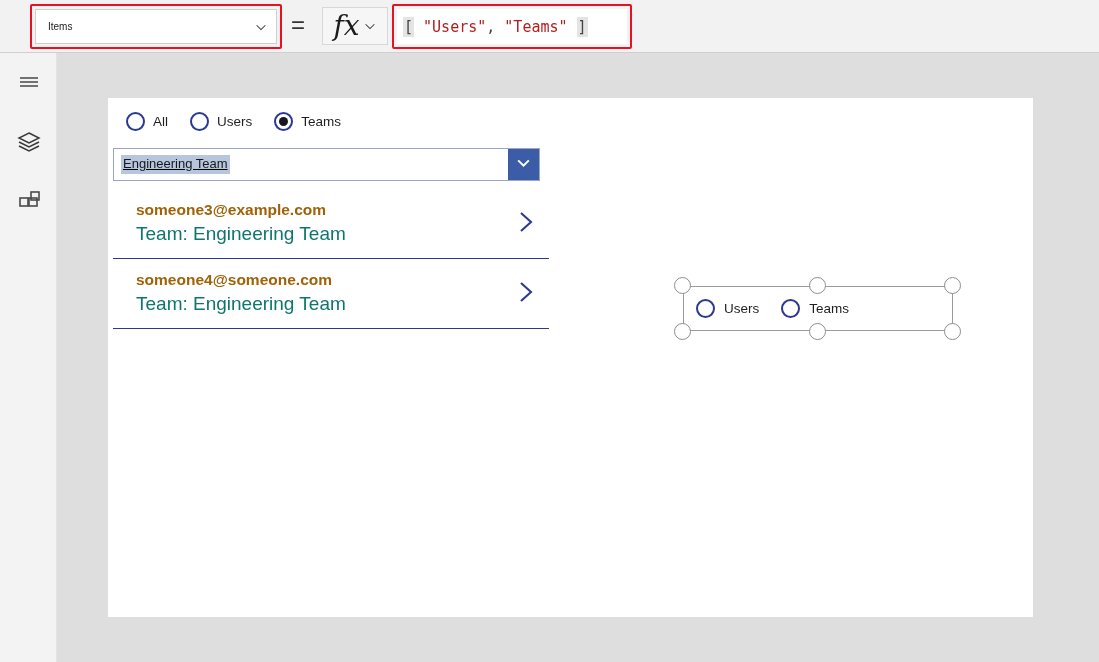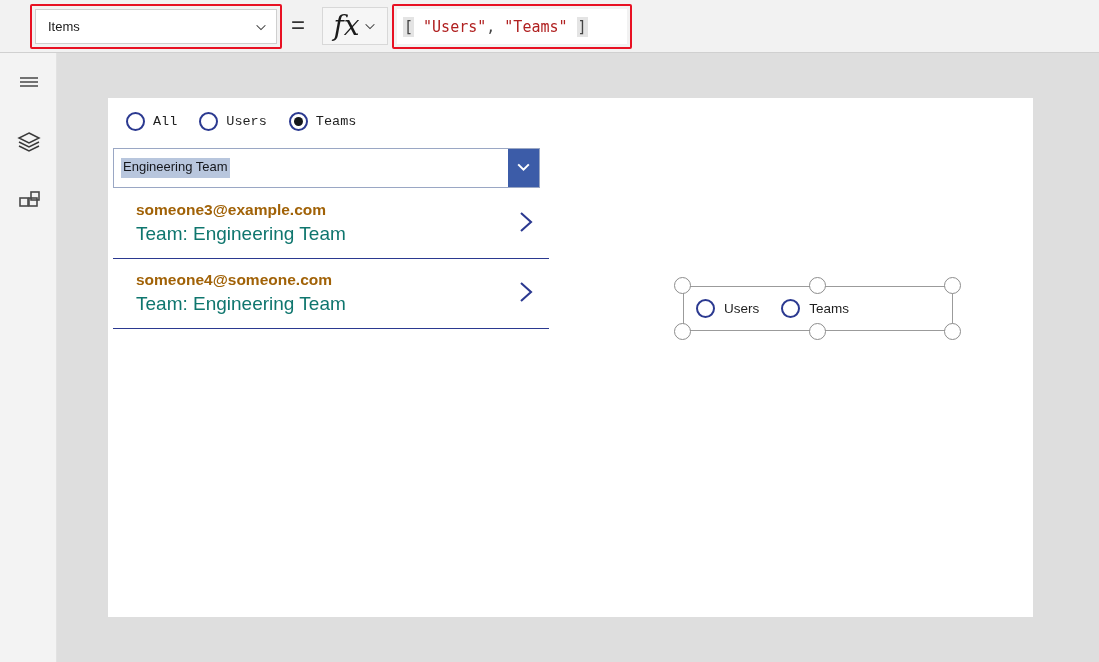--- a/index.html
+++ b/index.html
@@ -40,21 +40,21 @@
     width: 242px; height: 35px;
     background: #ffffff;
     border: 1px solid #cfcfcf;
     box-sizing: border-box;
     display: flex;
     align-items: center;
     padding: 0 8px 0 12px;
     cursor: pointer;
   }
   .prop-dropdown-label {
-    font-size: 13px;
+    font-size: 10px;
     color: #1b1b1b;
     flex: 1;
     line-height: 1;
   }
   .chev-sm {
     width: 14px; height: 14px;
     display: block;
   }
 
   .equals-sign {
@@ -155,21 +155,20 @@
     background: #ffffff;
   }
 
   
   #radio-group-filter {
     position: absolute;
     left: 18px; top: 14px;
     display: flex;
     align-items: center;
     gap: 0;
-    font-family: Liberation Mono, monospace;
   }
   .radio-item {
     display: flex;
     align-items: center;
     cursor: pointer;
     margin-right: 22px;
   }
   .radio-circle {
     width: 19px; height: 19px;
     border: 2px solid #2b3990;
@@ -191,27 +190,28 @@
     font-size: 13.5px;
     color: #1f1f1f;
     margin-left: 8px;
     line-height: 1;
   }
 
   
   #team-dropdown {
     position: absolute;
     left: 5px; top: 50px;
-    width: 427px; height: 40px;
+    width: 427px; height: 33px;
     border: 1px solid #9aa7c4;
     background: #ffffff;
     box-sizing: border-box;
     display: flex;
     align-items: stretch;
     cursor: pointer;
+    text-decoration: underline;
   }
   .dd-value-area {
     flex: 1;
     display: flex;
     align-items: center;
     padding-left: 7px;
   }
   .dd-value {
     font-size: 13px;
     color: #15171c;

